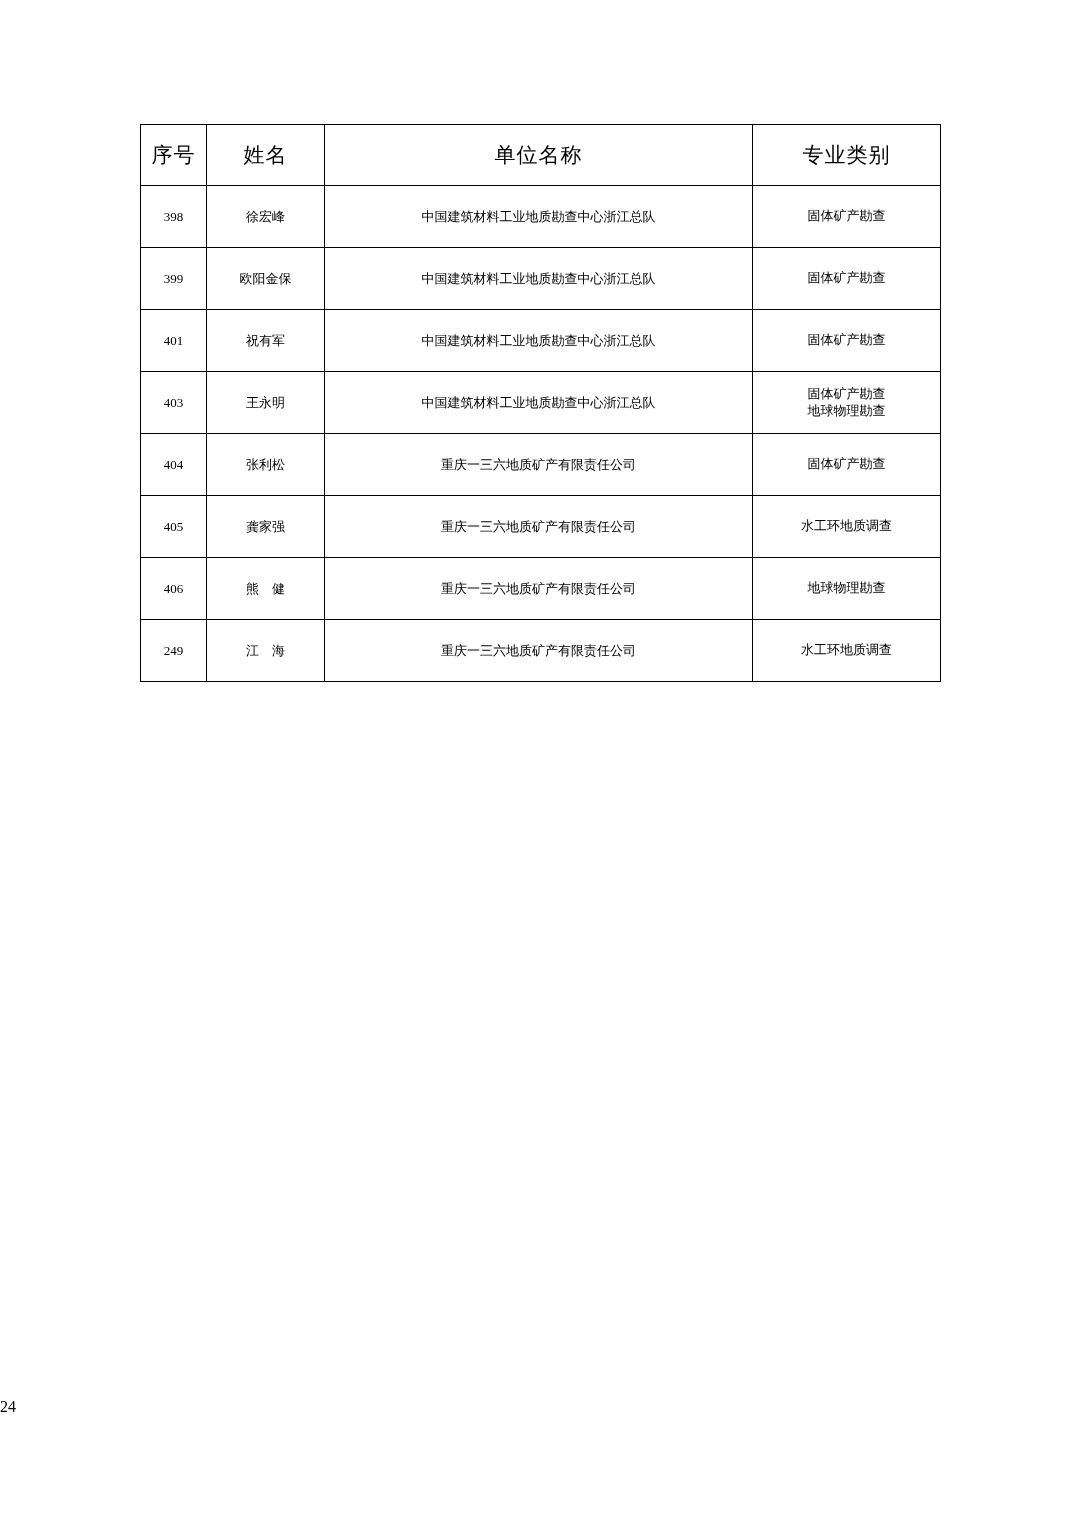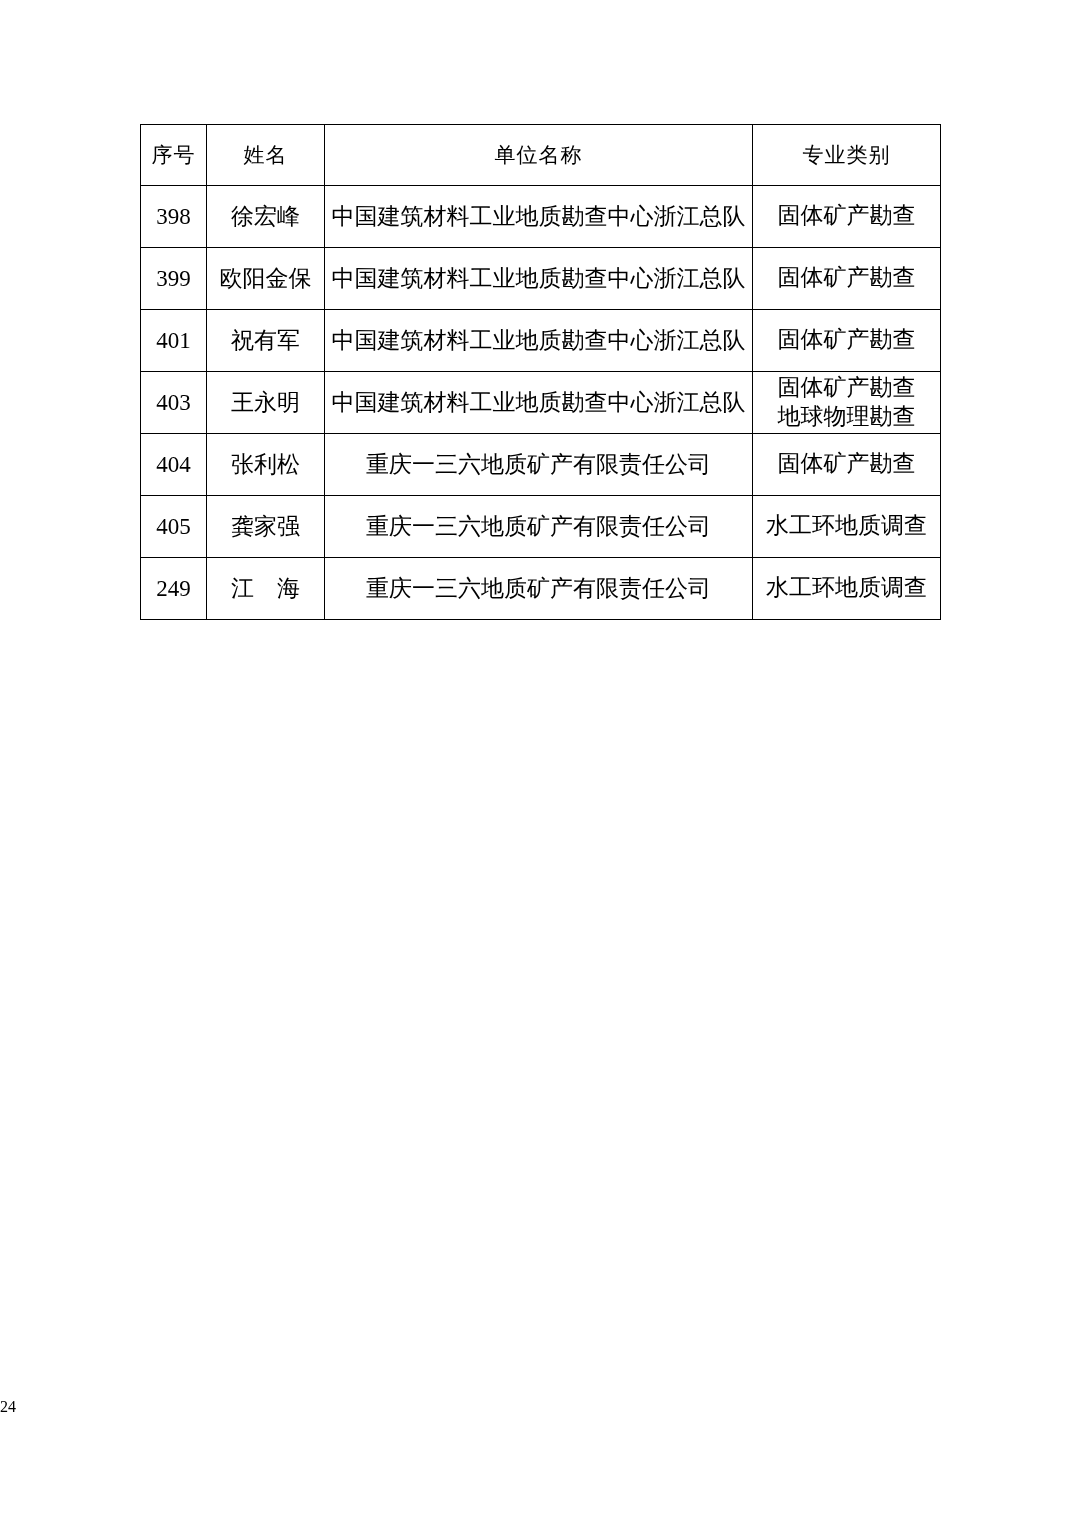--- a/index.html
+++ b/index.html
@@ -38,21 +38,21 @@
     padding: 0;
     font-weight: normal;
   }
   table.roster thead th {
     height: 60px;
     font-size: 21px;
     letter-spacing: 1px;
   }
   table.roster tbody td {
     height: 61px;
-    font-size: 23px;
+    font-size: 13px;
   }
   col.c-seq { width: 66px; }
   col.c-name { width: 118px; }
   col.c-unit { width: 428px; }
   col.c-cat { width: 188px; }
 
   .seq-cell { font-family: "Liberation Serif", serif; font-size: 19px; }
   .name-cell { letter-spacing: 0px; }
   .name-spaced { letter-spacing: 0px; }
   .unit-cell { font-size: 19.5px; }
@@ -134,20 +134,28 @@
         </tr>
         <tr>
           <td class="seq-cell">405</td>
           <td class="name-cell">龚家强</td>
           <td class="unit-cell">重庆一三六地质矿产有限责任公司</td>
           <td class="cat-cell">
             <span>水工环地质调查</span>
           </td>
         </tr>
         <tr>
+          <td class="seq-cell">406</td>
+          <td class="name-cell name-spaced">熊　健</td>
+          <td class="unit-cell">重庆一三六地质矿产有限责任公司</td>
+          <td class="cat-cell">
+            <span>地球物理勘查</span>
+          </td>
+        </tr>
+        <tr>
           <td class="seq-cell">249</td>
           <td class="name-cell name-spaced">江　海</td>
           <td class="unit-cell">重庆一三六地质矿产有限责任公司</td>
           <td class="cat-cell">
             <span>水工环地质调查</span>
           </td>
         </tr>
       </tbody>
     </table>
   </div>

